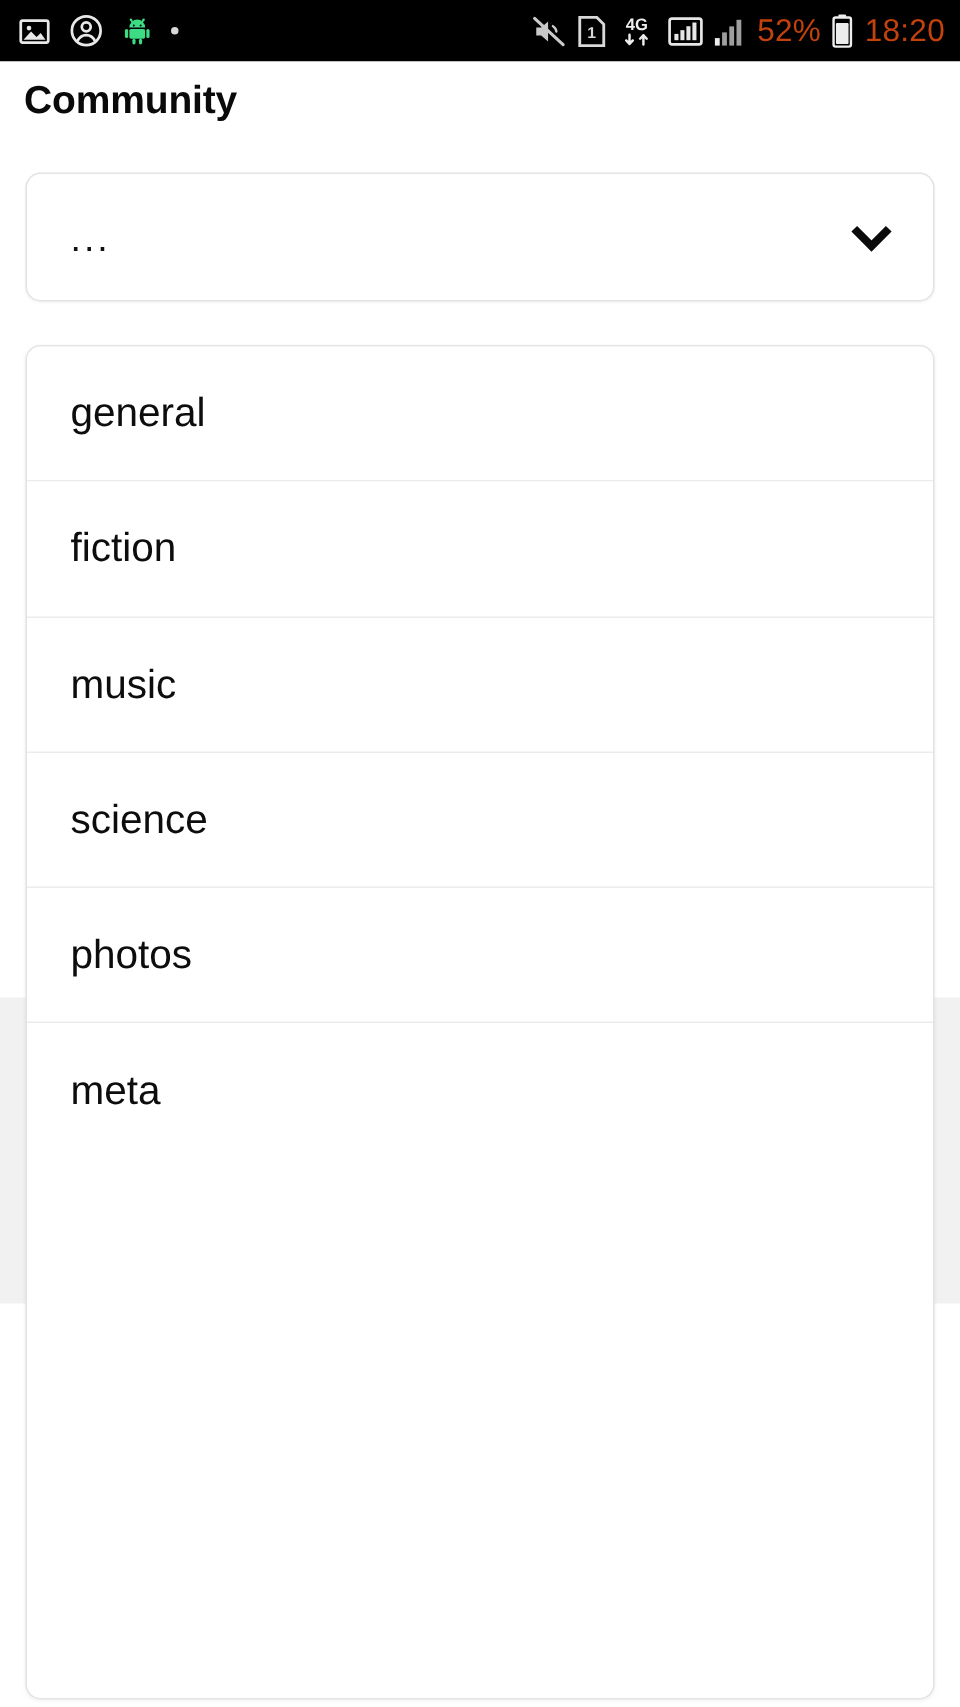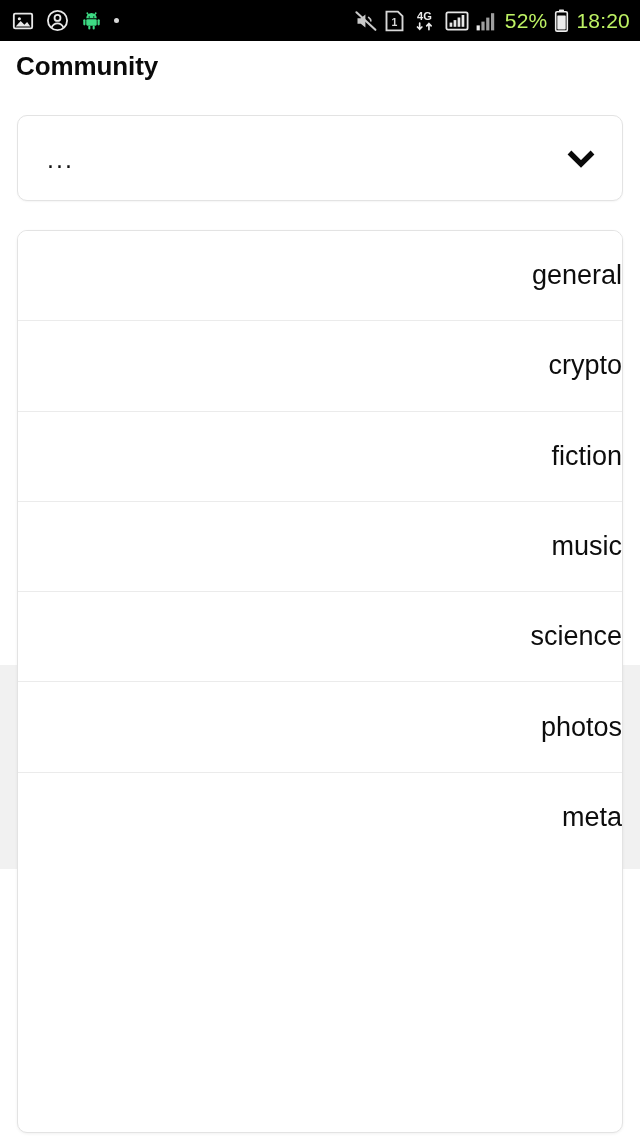--- a/index.html
+++ b/index.html
@@ -14,21 +14,21 @@
   
   #statusbar{
     position:absolute; left:0; top:0; width:640px; height:41px;
     background:#000000; color:#ffffff;
     display:flex; align-items:center; justify-content:space-between;
     padding:0 10px 0 12px;
   }
   .sb-left{ display:flex; align-items:center; gap:12px; }
   .sb-right{ display:flex; align-items:center; gap:7px; }
   .sb-ico{ display:inline-flex; align-items:center; justify-content:center; }
-  .sb-text{ font-size:21px; color:#bef264; letter-spacing:0.2px; line-height:1; }
+  .sb-text{ font-size:21px; color:#c2410c; letter-spacing:0.2px; line-height:1; }
   .sb-dot{ width:5px; height:5px; border-radius:50%; background:#d8d8d8; display:inline-block; }
 
   
   #titlebar{
     position:absolute; left:0; top:41px; width:640px; height:62px;
     background:#ffffff;
   }
   #page-title{
     position:absolute; left:16px; top:10px;
     font-size:26px; font-weight:bold; color:#0a0a0a;
@@ -63,21 +63,20 @@
     background:#ffffff; border:1px solid #e3e3e3; border-radius:10px;
     box-shadow:0 1px 3px rgba(0,0,0,0.06);
     overflow:hidden;
   }
   .option{
     height:90.3px; width:100%;
     display:flex; align-items:center;
     padding-left:29px;
     background:#ffffff;
     border-bottom:1px solid #ebebeb;
-    justify-content:flex-end;
   }
   .option:last-child{ border-bottom:none; }
   .option-label{
     font-size:27px; color:#0d0d0d; line-height:1;
   }
 </style>
 </head>
 <body>
 
 <div id="screen">
@@ -180,23 +179,20 @@
         <path d="M3.5 4.5 L15 16 L26.5 4.5" fill="none" stroke="#0a0a0a" stroke-width="5.4" stroke-linecap="butt" stroke-linejoin="miter"></path>
       </svg>
     </div>
   </div>
 
   <div id="dropdown">
     <div class="option">
         <span class="option-label">general</span>
       </div>
     <div class="option">
-        <span class="option-label">crypto</span>
-      </div>
-    <div class="option">
         <span class="option-label">fiction</span>
       </div>
     <div class="option">
         <span class="option-label">music</span>
       </div>
     <div class="option">
         <span class="option-label">science</span>
       </div>
     <div class="option">
         <span class="option-label">photos</span>

